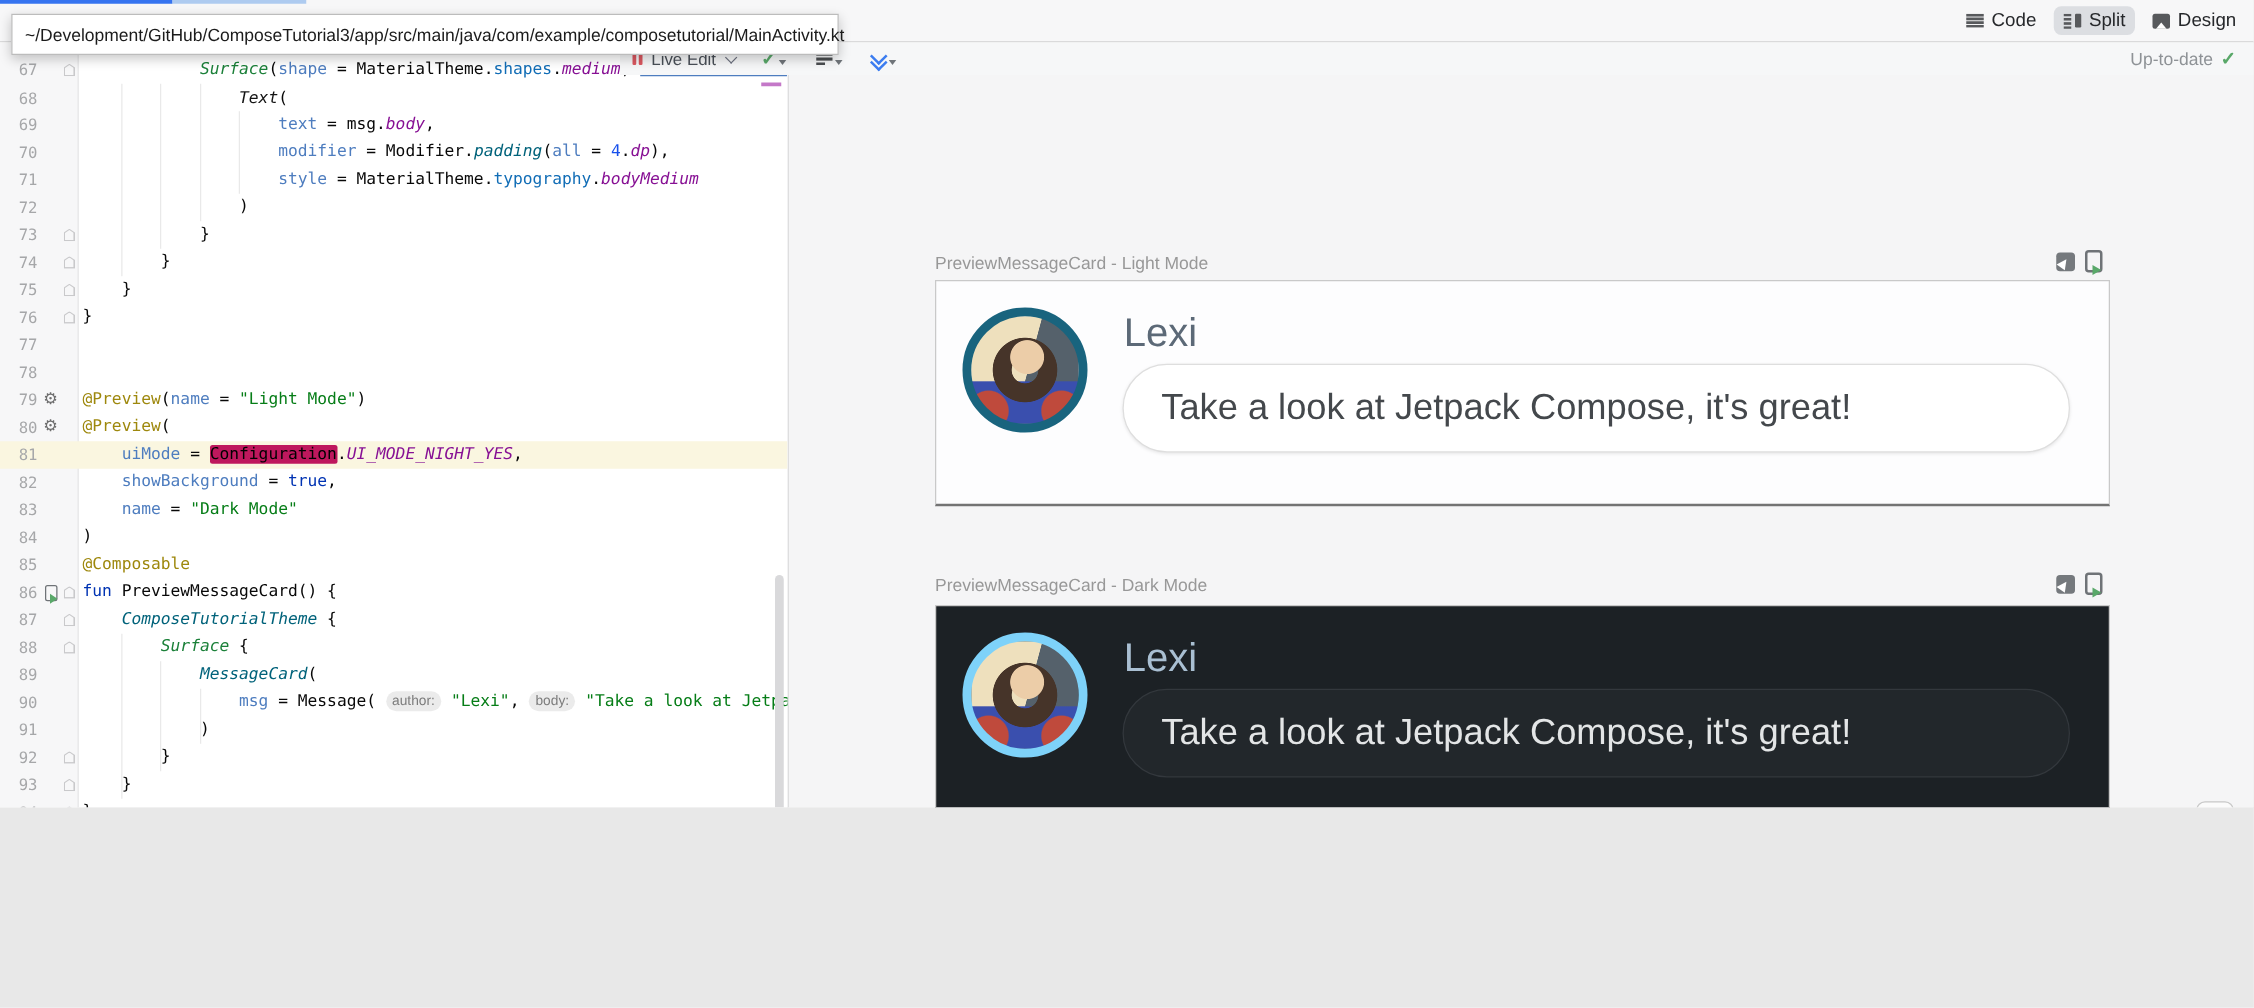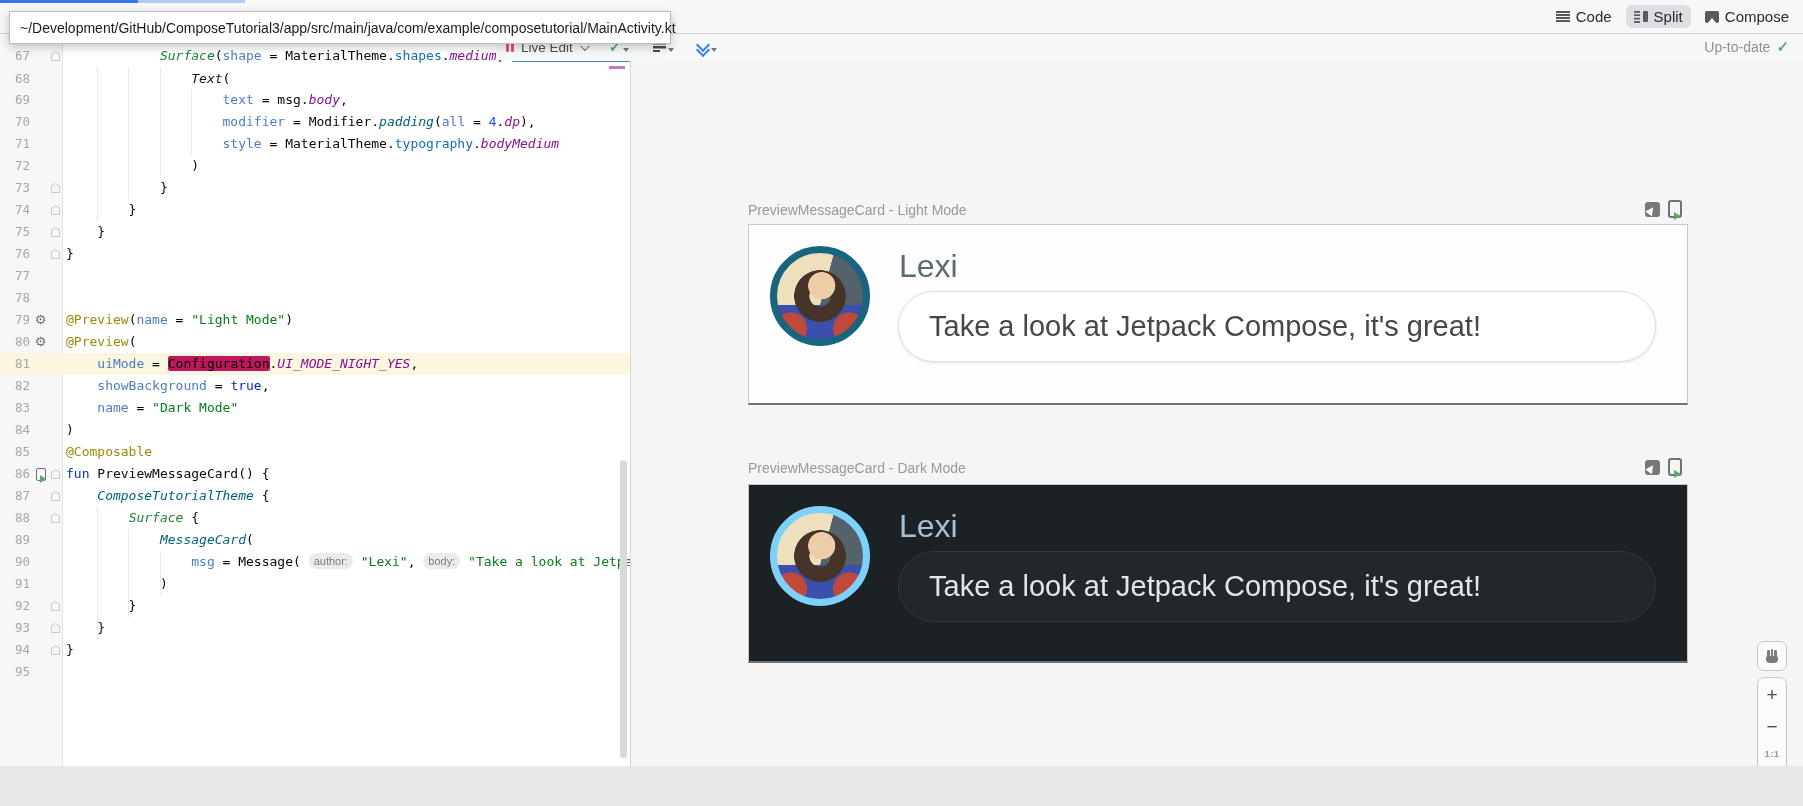--- a/index.html
+++ b/index.html
@@ -1,16 +1,16 @@
 <!DOCTYPE html>
 <html><head>
 <meta charset="utf-8">
 <style>
   html,body{margin:0;padding:0;background:#e8e8e8;}
-  #app{position:relative;width:1803px;height:766px;background:#F5F5F6;overflow:hidden;
+  #app{position:relative;width:1803px;height:646px;background:#F5F5F6;overflow:hidden;
        font-family:"Liberation Sans",sans-serif;-webkit-font-smoothing:antialiased;}
   
   .topbar{position:absolute;left:0;top:0;width:1803px;height:34px;background:#F7F7F8;border-bottom:1px solid #D1D1D1;box-sizing:border-box;}
   .tab-indicator{position:absolute;left:0;top:0;width:138px;height:3px;background:#3674F0;}
   .tab-indicator2{position:absolute;left:138px;top:0;width:107px;height:3px;background:#AECBF0;}
   .mode-switch{position:absolute;right:6px;top:5px;display:flex;align-items:center;gap:6px;font-size:15px;color:#26282B;}
   .mode-item{display:flex;align-items:center;gap:6px;padding:3px 8px;border-radius:6px;}
   .mode-item.sel{background:#DCDEE2;}
   .ic-code{width:14px;height:11px;background:linear-gradient(#57595C 0 2px,transparent 2px 3px) 0 0/14px 3px repeat-y;}
   .ic-split{width:14px;height:12px;position:relative;}
@@ -113,21 +113,21 @@
       </div>
       <div class="mode-item sel">
         <span class="ic-split">
             <span class="l"></span>
             <span class="r"></span>
           </span>
         <span>Split</span>
       </div>
       <div class="mode-item">
         <span class="ic-design"></span>
-        <span>Compose</span>
+        <span>Design</span>
       </div>
     </div>
   </div>
 
   <div class="strip">
     <span class="pauseb">
         <i></i>
         <i></i>
       </span>
     <span>Live Edit</span>

